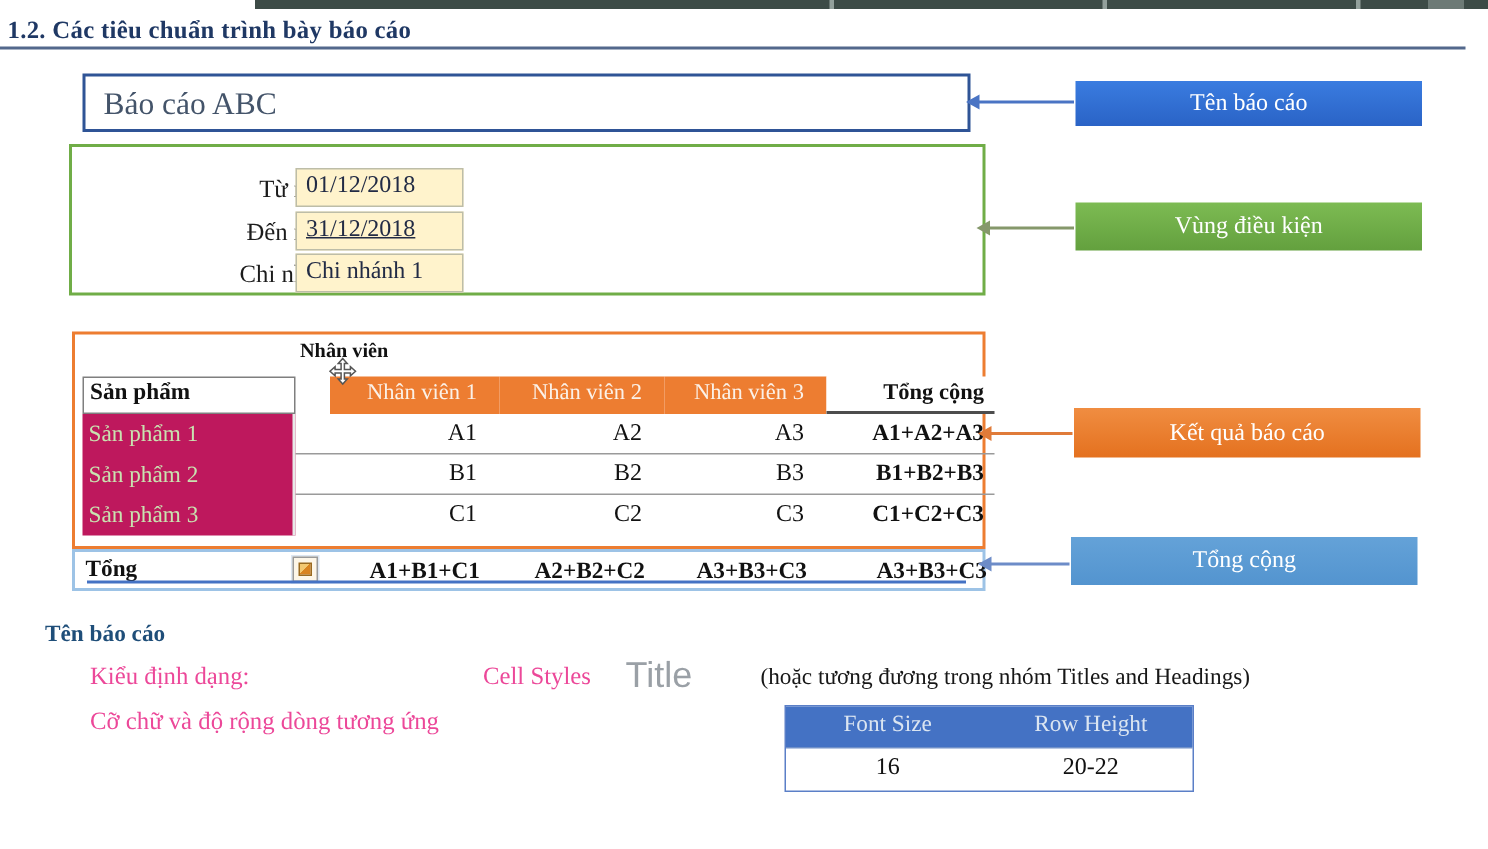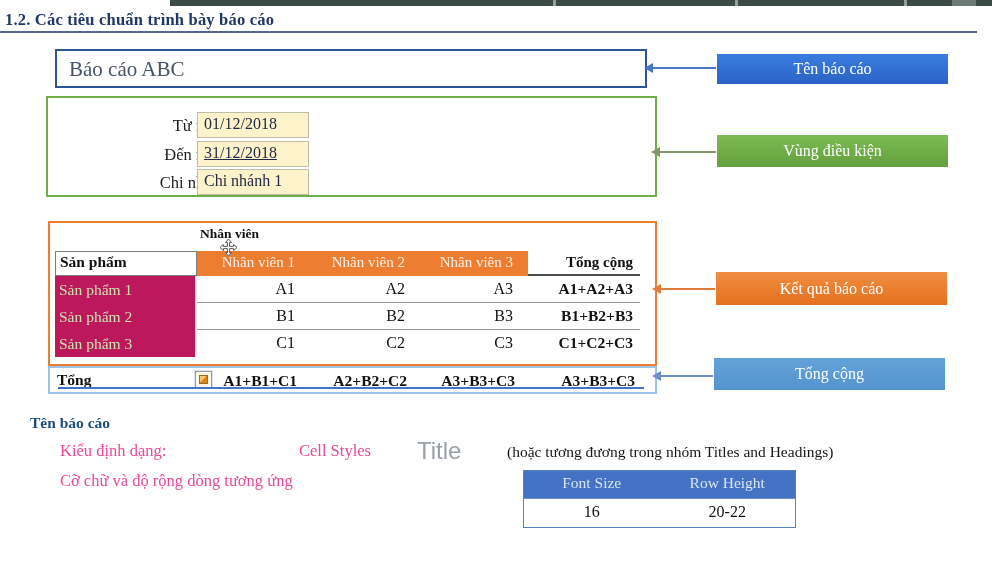--- a/index.html
+++ b/index.html
@@ -43,21 +43,21 @@
   
   .result-box { left:48px; top:221px; width:609px; height:145px; border:2px solid #ED7D31; background:#fff; }
   .group-label { left:200px; top:226px; font-size:13.5px; font-weight:bold; color:#111; }
 
   .rheader { left:55px; top:251px; height:25px; display:flex; }
   .rheader .h0 { width:142px; background:#fff; border:1px solid #7f7f7f; font-weight:bold; font-size:15.5px;
                  padding:1px 0 0 4px; color:#111; }
   .rheader .ho { background:#ED7D31; color:#fbf1e8; font-size:15px; text-align:right; padding:3px 15px 0 0; }
   .rheader .h4 { width:112px; background:#fff; color:#111; font-weight:bold; font-size:15px; text-align:right;
                  padding:3px 7px 0 0; border-bottom:2px solid #4d4d4d; }
-  .w1 { width:113px; } .w2 { width:110px; } .w3 { width:108px; }
+  .w1 { width:113px;margin-left:23px; } .w2 { width:110px; } .w3 { width:108px; }
 
   .green-col { left:55px; top:276px; width:142px; background:#be185d; border-right:2px solid #e9e9e9; }
   .green-col .gcell { height:27px; line-height:27px; padding-left:4px; color:#C9E3B0; font-size:15.5px; }
 
   .data-rows { left:197px; top:276px; }
   .drow { display:flex; height:27px; }
   .drow.sep { border-bottom:1px solid #9a9a9a; height:27px; }
   .dcell { text-align:right; padding:4px 15px 0 0; font-size:16px; color:#111; }
   .dsum  { width:112px; text-align:right; padding:4px 7px 0 0; font-size:15.5px; font-weight:bold; color:#111; }
 
@@ -184,21 +184,21 @@
     </div>
     <div class="total-rule"></div>
   </div>
 
   <div class="abs arrow-line" style="left:660px; top:375px; width:53px; background:#6d8cc8;"></div>
   <div class="abs arrow-head" style="left:652px; top:371px; border-right:9px solid #6d8cc8;"></div>
   <div class="abs btn btn-lblue">Tổng cộng</div>
 
   <div class="abs notes-heading">Tên báo cáo</div>
   <div class="abs note-text" style="left:60px; top:441px;">Kiểu định dạng:</div>
-  <div class="abs note-text" style="left:299px; top:441px;">Cell Styles</div>
+  <div class="abs note-text" style="left:322px; top:441px;">Cell Styles</div>
   <div class="abs title-style">Title</div>
   <div class="abs note-text" style="left:60px; top:471px;">Cỡ chữ và độ rộng dòng tương ứng</div>
   <div class="abs equiv-note">(hoặc tương đương trong nhóm Titles and Headings)</div>
 
   <div class="abs font-table">
     <div class="ft-header">
       <div>Font Size</div>
       <div>Row Height</div>
     </div>
     <div class="ft-row">

